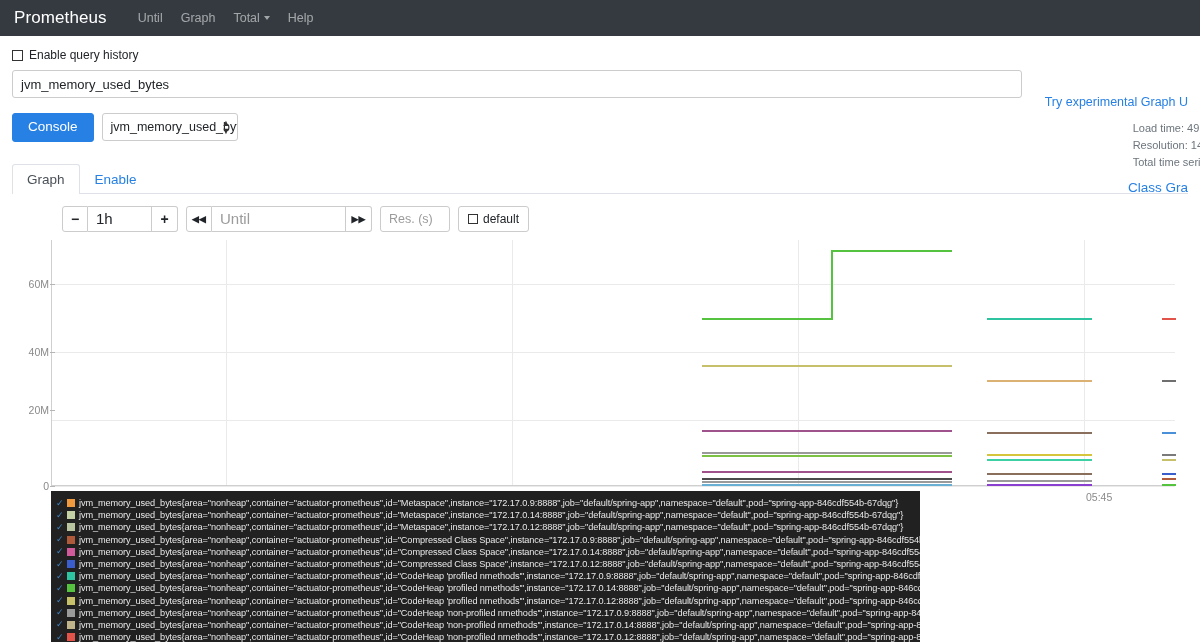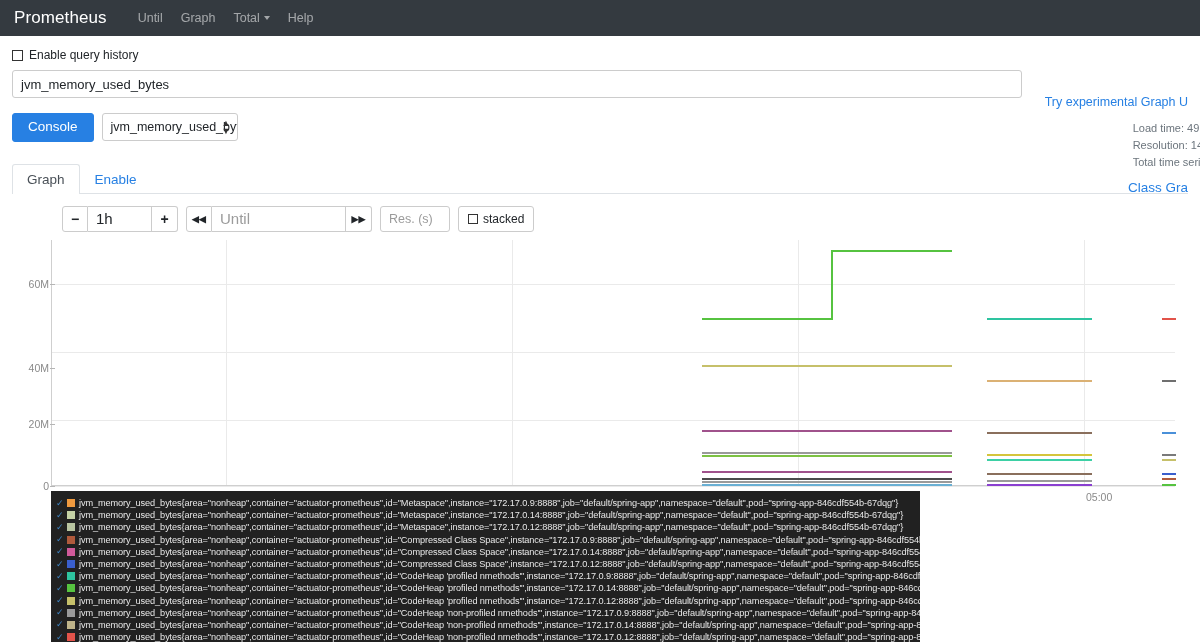--- a/index.html
+++ b/index.html
@@ -194,46 +194,46 @@
       <div class="btn-sq">+</div>
     </div>
     <div class="igroup">
       <div class="btn-sq" style="font-size:9px;">◀◀</div>
       <div class="until-in">Until</div>
       <div class="btn-sq" style="font-size:9px;">▶▶</div>
     </div>
     <div class="res-in">Res. (s)</div>
     <div class="stacked-btn">
       <span class="cb"></span>
-      <span>stacked</span>
+      <span>default</span>
     </div>
   </div>
 
   <div class="graph-area">
     <div class="plot">
 
       <div class="hgrid" style="top:246px"></div>
       <div class="hgrid" style="top:180px"></div>
       <div class="hgrid" style="top:112px"></div>
       <div class="hgrid" style="top:44px"></div>
 
       <div class="vgrid" style="left:174px"></div>
       <div class="vgrid" style="left:460px"></div>
       <div class="vgrid" style="left:746px"></div>
       <div class="vgrid" style="left:1032px"></div>
 
       <div class="ytick" style="top:246px">0</div>
-      <div class="ytick" style="top:184px">20M</div>
-      <div class="ytick" style="top:128px">40M</div>
+      <div class="ytick" style="top:170px">20M</div>
+      <div class="ytick" style="top:112px">40M</div>
       <div class="ytick" style="top:44px">60M</div>
 
       <div class="xtick" style="left:176px">04:15</div>
       <div class="xtick" style="left:462px">04:30</div>
       <div class="xtick" style="left:748px">04:45</div>
-      <div class="xtick" style="left:1034px">05:00</div>
+      <div class="xtick" style="left:1034px">05:45</div>
 
       <div class="series" style="left:650px; width:130px; top:78px;  background:#56c340"></div>
       <div class="vstep" style="left:779px; top:10px;  height:70px; background:#56c340"></div>
       <div class="series" style="left:779px; width:121px; top:10px;  background:#56c340"></div>
       <div class="series" style="left:650px; width:250px; top:125px; background:#c6c06a"></div>
       <div class="series" style="left:650px; width:250px; top:190px; background:#a0528c"></div>
       <div class="series" style="left:650px; width:250px; top:212px; background:#9a9a9a"></div>
       <div class="series" style="left:650px; width:250px; top:215px; background:#7dc242"></div>
       <div class="series" style="left:650px; width:250px; top:231px; background:#a0528c"></div>
       <div class="series" style="left:650px; width:250px; top:238px; background:#4a4a4a"></div>

